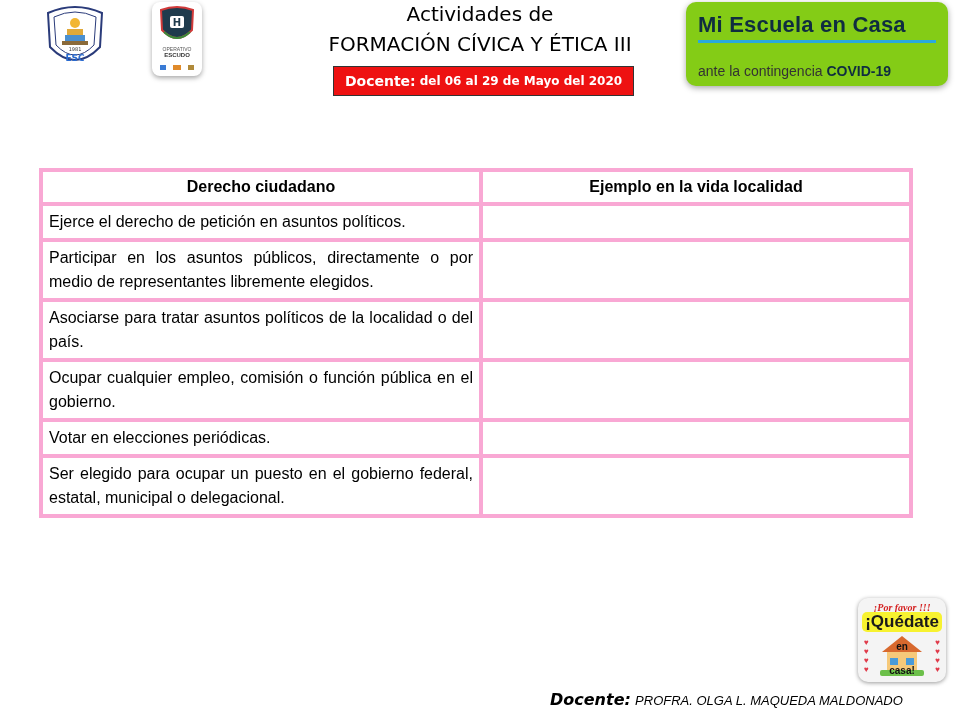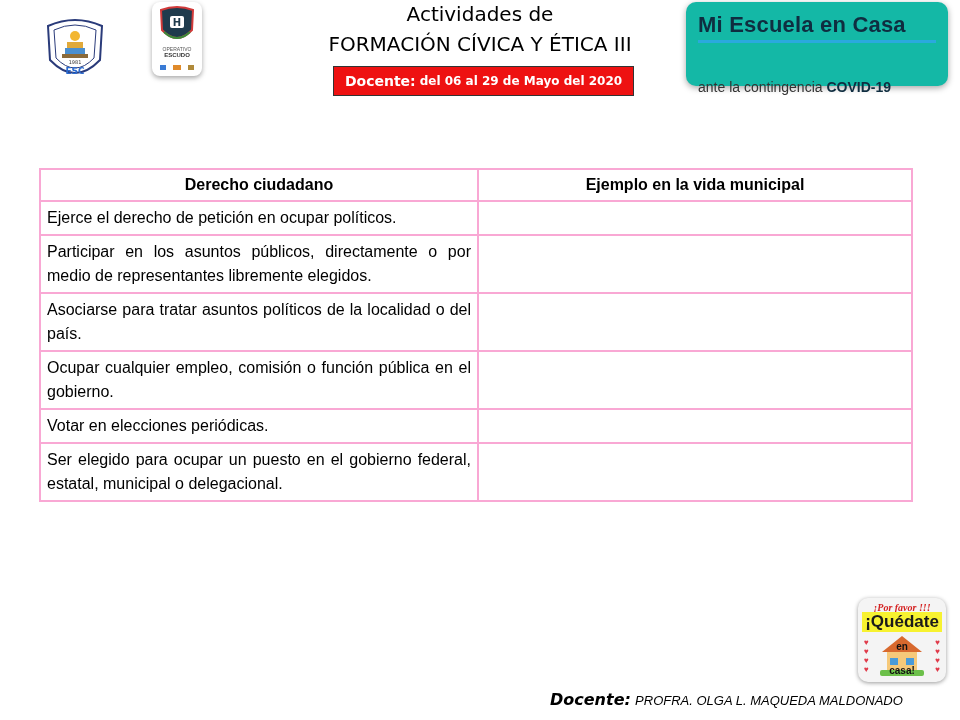--- a/index.html
+++ b/index.html
@@ -1,51 +1,51 @@
 <!DOCTYPE html>
 <html><head>
 <meta charset="utf-8">
 <style>
   html, body { margin:0; padding:0; }
   body { width:960px; height:720px; background:#ffffff; position:relative; overflow:hidden; font-family:"Liberation Sans", sans-serif; color:#000; }
   .abs { position:absolute; }
 
   
-  .crest { left:40px; top:16px; width:70px; height:70px; }
+  .crest { left:40px; top:3px; width:70px; height:70px; }
   
   .escudo-card { left:152px; top:2px; width:50px; height:74px; background:#fff; border-radius:8px; box-shadow:0 2px 5px rgba(0,0,0,0.35); }
   .escudo-card .label1 { position:absolute; left:0; width:100%; top:44px; text-align:center; font-size:5px; color:#555; }
   .escudo-card .label2 { position:absolute; left:0; width:100%; top:50px; text-align:center; font-size:6px; font-weight:bold; color:#333; }
 
   
   .title1 { left:300px; top:0px; width:360px; text-align:center; font-family:"DejaVu Sans", sans-serif; font-size:20px; line-height:28px; }
   .title2 { left:290px; top:30px; width:380px; text-align:center; font-family:"DejaVu Sans", sans-serif; font-size:20px; line-height:28px; }
   .periodo { left:333px; top:66px; width:301px; height:30px; background:#ee1111; border:1px solid #333; box-sizing:border-box; color:#fff; display:flex; align-items:center; justify-content:center; font-family:"DejaVu Sans", sans-serif; font-weight:bold; font-size:12px; }
   .periodo .lbl { font-size:14px; margin-right:4px; }
 
   
-  .mec { left:686px; top:2px; width:262px; height:84px; background:#14b8a6; border-radius:10px; box-shadow:0 2px 6px rgba(0,0,0,0.35); }
+  .mec { left:686px; top:2px; width:262px; height:84px; background:#84cc16; border-radius:10px; box-shadow:0 2px 6px rgba(0,0,0,0.35); }
   .mec .h { position:absolute; left:12px; top:10px; font-size:22px; font-weight:bold; color:#0f2d40; letter-spacing:0.2px; }
   .mec .bar { position:absolute; left:12px; top:38px; width:238px; height:3px; background:#2aa9de; }
   .mec .s1, .mec .s2 { position:absolute; left:12px; font-size:14px; color:#333; }
-  .mec .s1 { top:44px; } .mec .s2 { top:61px;margin-top:16px; }
+  .mec .s1 { top:44px; } .mec .s2 { top:61px; }
   .mec b { color:#0f2d40; }
 
   
   table.grid { left:39px; top:168px; width:874px; border-collapse:collapse; font-size:16px; }
-  table.grid th, table.grid td { border:2px solid #f9a8d4; padding:4px 6px; vertical-align:top; }
+  table.grid th, table.grid td { border:4px solid #f9a8d4; padding:4px 6px; vertical-align:top; }
   table.grid th { font-weight:bold; text-align:center; height:22px; line-height:22px; }
   table.grid td.der { width:424px; text-align:justify; line-height:24px; }
   table.grid td.ej { }
   .r1 { height:24px; } .r2 { height:50px; }
 
   
   .quedate { left:858px; top:598px; width:88px; height:84px; background:#f4f4f4; border-radius:10px; box-shadow:0 1px 4px rgba(0,0,0,0.4); overflow:hidden; }
   .quedate .t1 { position:absolute; left:0; width:100%; top:4px; text-align:center; font-family:"Liberation Serif", serif; font-style:italic; font-weight:bold; font-size:10px; color:#d42020; }
-  .quedate .t2 { position:absolute; left:4px; right:4px; top:14px; text-align:center; font-weight:bold; font-size:17px; color:#1a1a1a; background:#f7f230; border-radius:0; }
+  .quedate .t2 { position:absolute; left:4px; right:4px; top:14px; text-align:center; font-weight:bold; font-size:17px; color:#1a1a1a; background:#f7f230; border-radius:5px; }
   .quedate .house { position:absolute; left:22px; top:36px; width:44px; height:42px; }
   .quedate .hearts { position:absolute; font-size:8px; color:#e03b4b; line-height:9px; }
 
   .docente { left:550px; top:690px; font-size:15px; }
   .docente .lbl { font-family:"DejaVu Sans", sans-serif; font-weight:bold; font-style:italic; font-size:16px; }
   .docente .nm { font-style:italic; font-size:13px; }
 </style>
 </head>
 <body>
 
@@ -88,26 +88,26 @@
 <div class="abs mec">
   <div class="h">Mi Escuela en Casa</div>
   <div class="bar"></div>
   <div class="s2"><span>ante la contingencia </span><b>COVID-19</b></div>
 </div>
 
 <table class="abs grid">
   <thead>
     <tr>
       <th>Derecho ciudadano</th>
-      <th>Ejemplo en la vida municipal</th>
+      <th>Ejemplo en la vida localidad</th>
     </tr>
   </thead>
   <tbody>
     <tr class="r1">
-      <td class="der">Ejerce el derecho de petición en ocupar políticos.</td>
+      <td class="der">Ejerce el derecho de petición en asuntos políticos.</td>
       <td class="ej"></td>
     </tr>
     <tr class="r2">
       <td class="der">Participar en los asuntos públicos, directamente o por medio de representantes libremente elegidos.</td>
       <td class="ej"></td>
     </tr>
     <tr class="r2">
       <td class="der">Asociarse para tratar asuntos políticos de la localidad o del país.</td>
       <td class="ej"></td>
     </tr>

